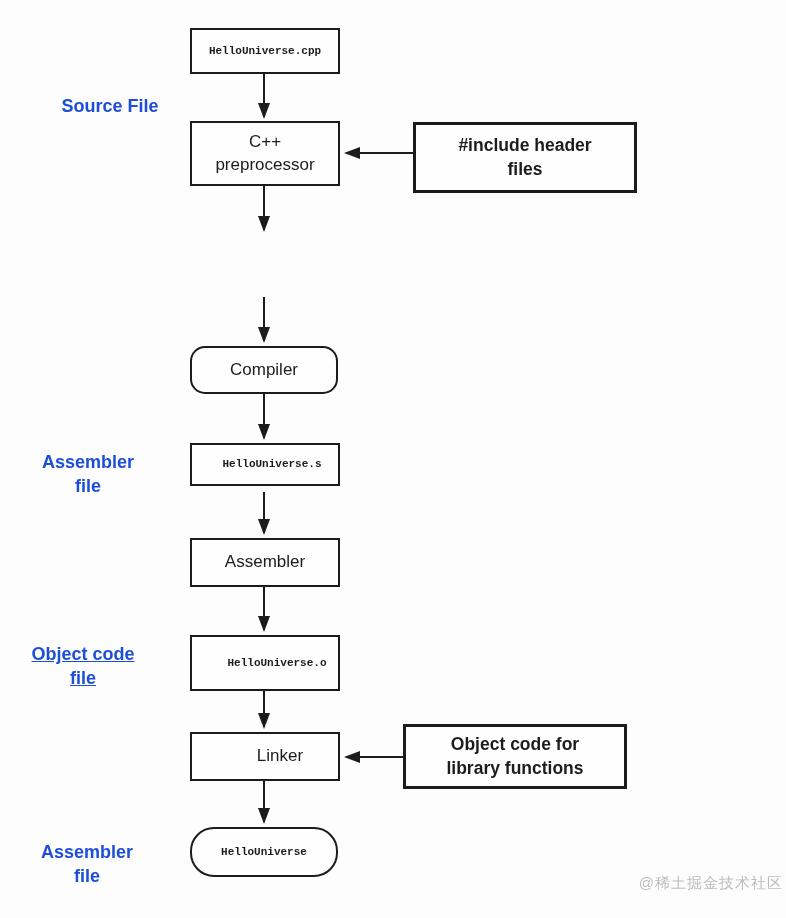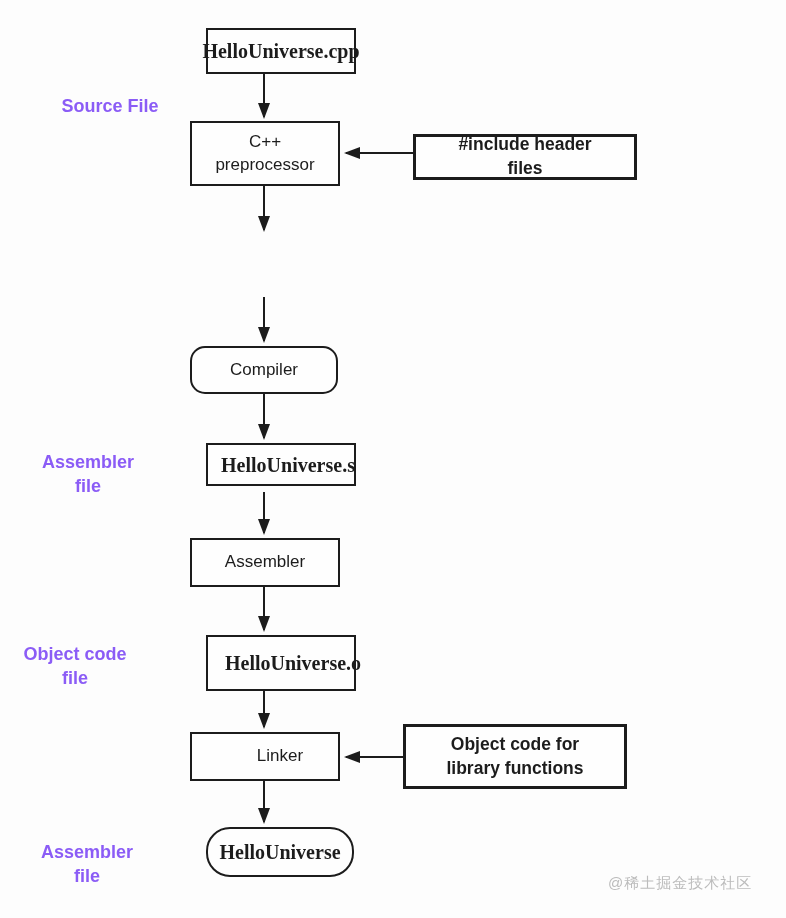--- a/index.html
+++ b/index.html
@@ -26,51 +26,50 @@
     background: #fefefe;
     display: flex;
     align-items: center;
     justify-content: center;
     text-align: center;
     color: #1c1c1c;
     white-space: pre-line;
     line-height: 1.3;
   }
   .box.mono {
-    font-family: Liberation Serif, serif;
+    font-family: Liberation Mono, monospace;
     font-weight: bold;
-    font-size: 20px;
-    margin-left: 16px;
+    font-size: 11px;
   }
   .box.sans {
     font-size: 17px;
   }
   .box.note {
     border-width: 3px;
     font-weight: bold;
     font-size: 17.5px;
     line-height: 1.35;
   }
   .side-label {
     position: absolute;
     font-weight: bold;
     font-size: 18px;
-    color: #8b5cf6;
+    color: #1d4ed8;
     text-align: center;
     white-space: pre-line;
     line-height: 1.35;
   }
   .watermark {
     position: absolute;
     left: 608px; top: 874px;
     width: 175px;
     font-size: 15px;
     color: #bcbcbc;
     letter-spacing: 1px;
-    text-align: left;
+    text-align: right;
   }
 </style>
 </head>
 <body>
 
 <div class="canvas">
 
   <svg class="arrows" viewBox="0 0 786 918">
     <defs>
       <marker id="ah" markerWidth="10" markerHeight="8" refX="7" refY="3" orient="auto" markerUnits="strokeWidth">
@@ -102,32 +101,32 @@
   <div class="box mono" style="left:190px; top:443px; width:150px; height:43px;padding-left:14px;">HelloUniverse.s</div>
 
   <div class="box sans" style="left:190px; top:538px; width:150px; height:49px;">Assembler</div>
 
   <div class="box mono" style="left:190px; top:635px; width:150px; height:56px;padding-left:24px;">HelloUniverse.o</div>
 
   <div class="box sans" style="left:190px; top:732px; width:150px; height:49px;padding-left:30px;">Linker</div>
 
   <div class="box mono" style="left:190px; top:827px; width:148px; height:50px;border-radius:24px;">HelloUniverse</div>
 
-  <div class="box note" style="left:413px; top:122px; width:224px; height:46px;margin-top:12px;">#include header
+  <div class="box note" style="left:413px; top:122px; width:224px; height:71px;">#include header
 files</div>
 
   <div class="box note" style="left:403px; top:724px; width:224px; height:65px;">Object code for
 library functions</div>
 
   <div class="side-label" style="left:30px; top:94px; width:160px;">Source File</div>
 
   <div class="side-label" style="left:18px; top:450px; width:140px;">Assembler
 file</div>
 
-  <div class="side-label" style="left:4px; top:642px; width:142px;">Object code
+  <div class="side-label" style="left:12px; top:642px; width:142px;text-decoration:underline;">Object code
 file</div>
 
   <div class="side-label" style="left:16px; top:840px; width:142px;">Assembler
 file</div>
 
   <div class="watermark">@稀土掘金技术社区</div>
 
 </div>
 
 </body></html>

